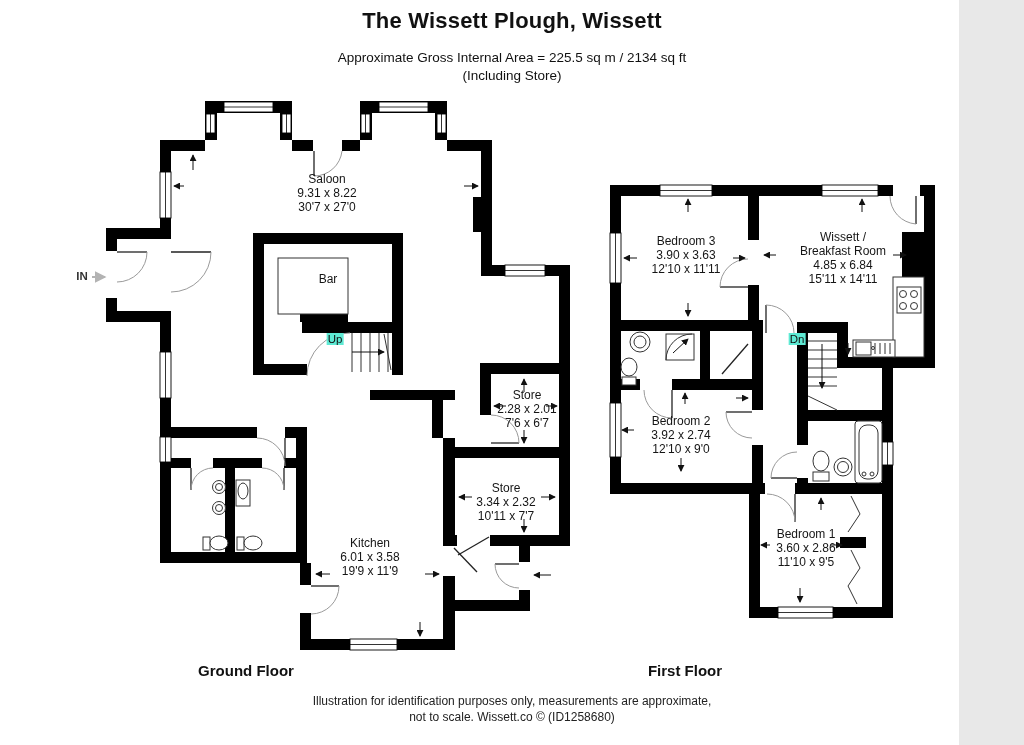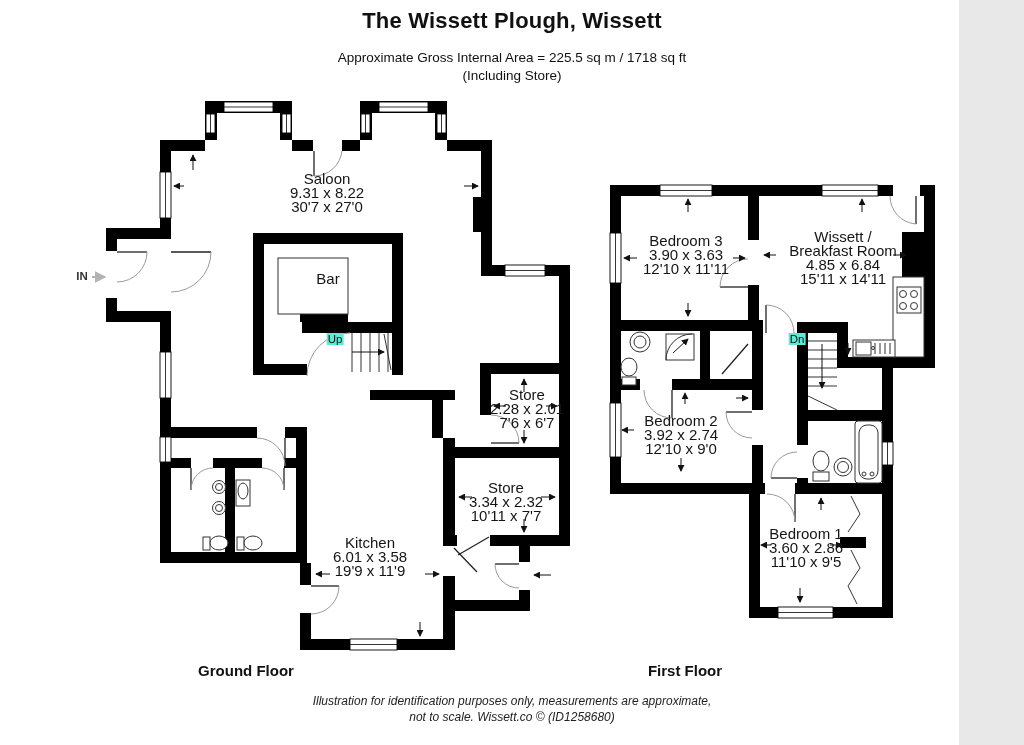--- a/index.html
+++ b/index.html
@@ -9,26 +9,26 @@
   .wall{fill:#000;}
   .win{fill:#fff;stroke:#000;stroke-width:0.9;}
   .mull{stroke:#000;stroke-width:0.8;}
   .leaf{stroke:#222;stroke-width:1.3;}
   .arc{stroke:#9a9a9a;stroke-width:1;fill:none;}
   .fx{stroke:#333;stroke-width:1;fill:#fff;}
   .thin{stroke:#333;stroke-width:1;fill:none;}
   .arrow{stroke:#111;stroke-width:1;}
   .arrow-gray{stroke:#b3b3b3;stroke-width:2;}
   .txt{position:absolute;transform:translateX(-50%);text-align:center;white-space:nowrap;}
-  .room-label{font-size:15px;line-height:14px;color:#151515;text-align:center;}
+  .room-label{font-size:12px;line-height:14px;color:#151515;text-align:center;}
   .room-label span{display:block;}
   .page-title{font-size:22px;font-weight:bold;letter-spacing:0.2px;}
   .page-sub{font-size:13.5px;}
   .floor-label{font-size:15px;font-weight:bold;margin-left:36px;}
-  .footer-line{font-size:12px;color:#222;font-style:italic;}
+  .footer-line{font-size:12px;color:#222;}
   .stair-label{font-size:11.5px;background:#5eead4;padding:0 1px;}
   .in-label{font-size:11.5px;font-weight:bold;color:#333;text-align:center;}
 </style>
 </head>
 <body>
 
 <div id="stage">
 
 <svg id="plan-svg" width="1024" height="745" viewBox="0 0 1024 745">
   <defs>
@@ -346,21 +346,21 @@
       <line class="arrow" x1="770" y1="545" x2="761" y2="545" marker-end="url(#ah)"></line>
       <line class="arrow" x1="830" y1="545" x2="842" y2="545" marker-end="url(#ah)"></line>
       <line class="arrow" x1="800" y1="588" x2="800" y2="602" marker-end="url(#ah)"></line>
       <line class="arrow" x1="821" y1="510" x2="821" y2="498" marker-end="url(#ah)"></line>
       <line class="arrow" x1="848" y1="343" x2="848" y2="354" marker-end="url(#ah)"></line>
     </g>
   </g>
 </svg>
 
 <div class="txt page-title" style="left:512px; top:8px">The Wissett Plough, Wissett</div>
-<div class="txt page-sub" style="left:512px; top:50px">Approximate Gross Internal Area = 225.5 sq m / 1718 sq ft</div>
+<div class="txt page-sub" style="left:512px; top:50px">Approximate Gross Internal Area = 225.5 sq m / 2134 sq ft</div>
 <div class="txt page-sub" style="left:512px; top:68px">(Including Store)</div>
 
 <div class="txt room-label" style="left:327px; top:172px">
   <span>Saloon</span>
   <span>9.31 x 8.22</span>
   <span>30'7 x 27'0</span>
 </div>
 
 <div class="txt room-label" style="left:328px; top:272px">
   <span>Bar</span>

